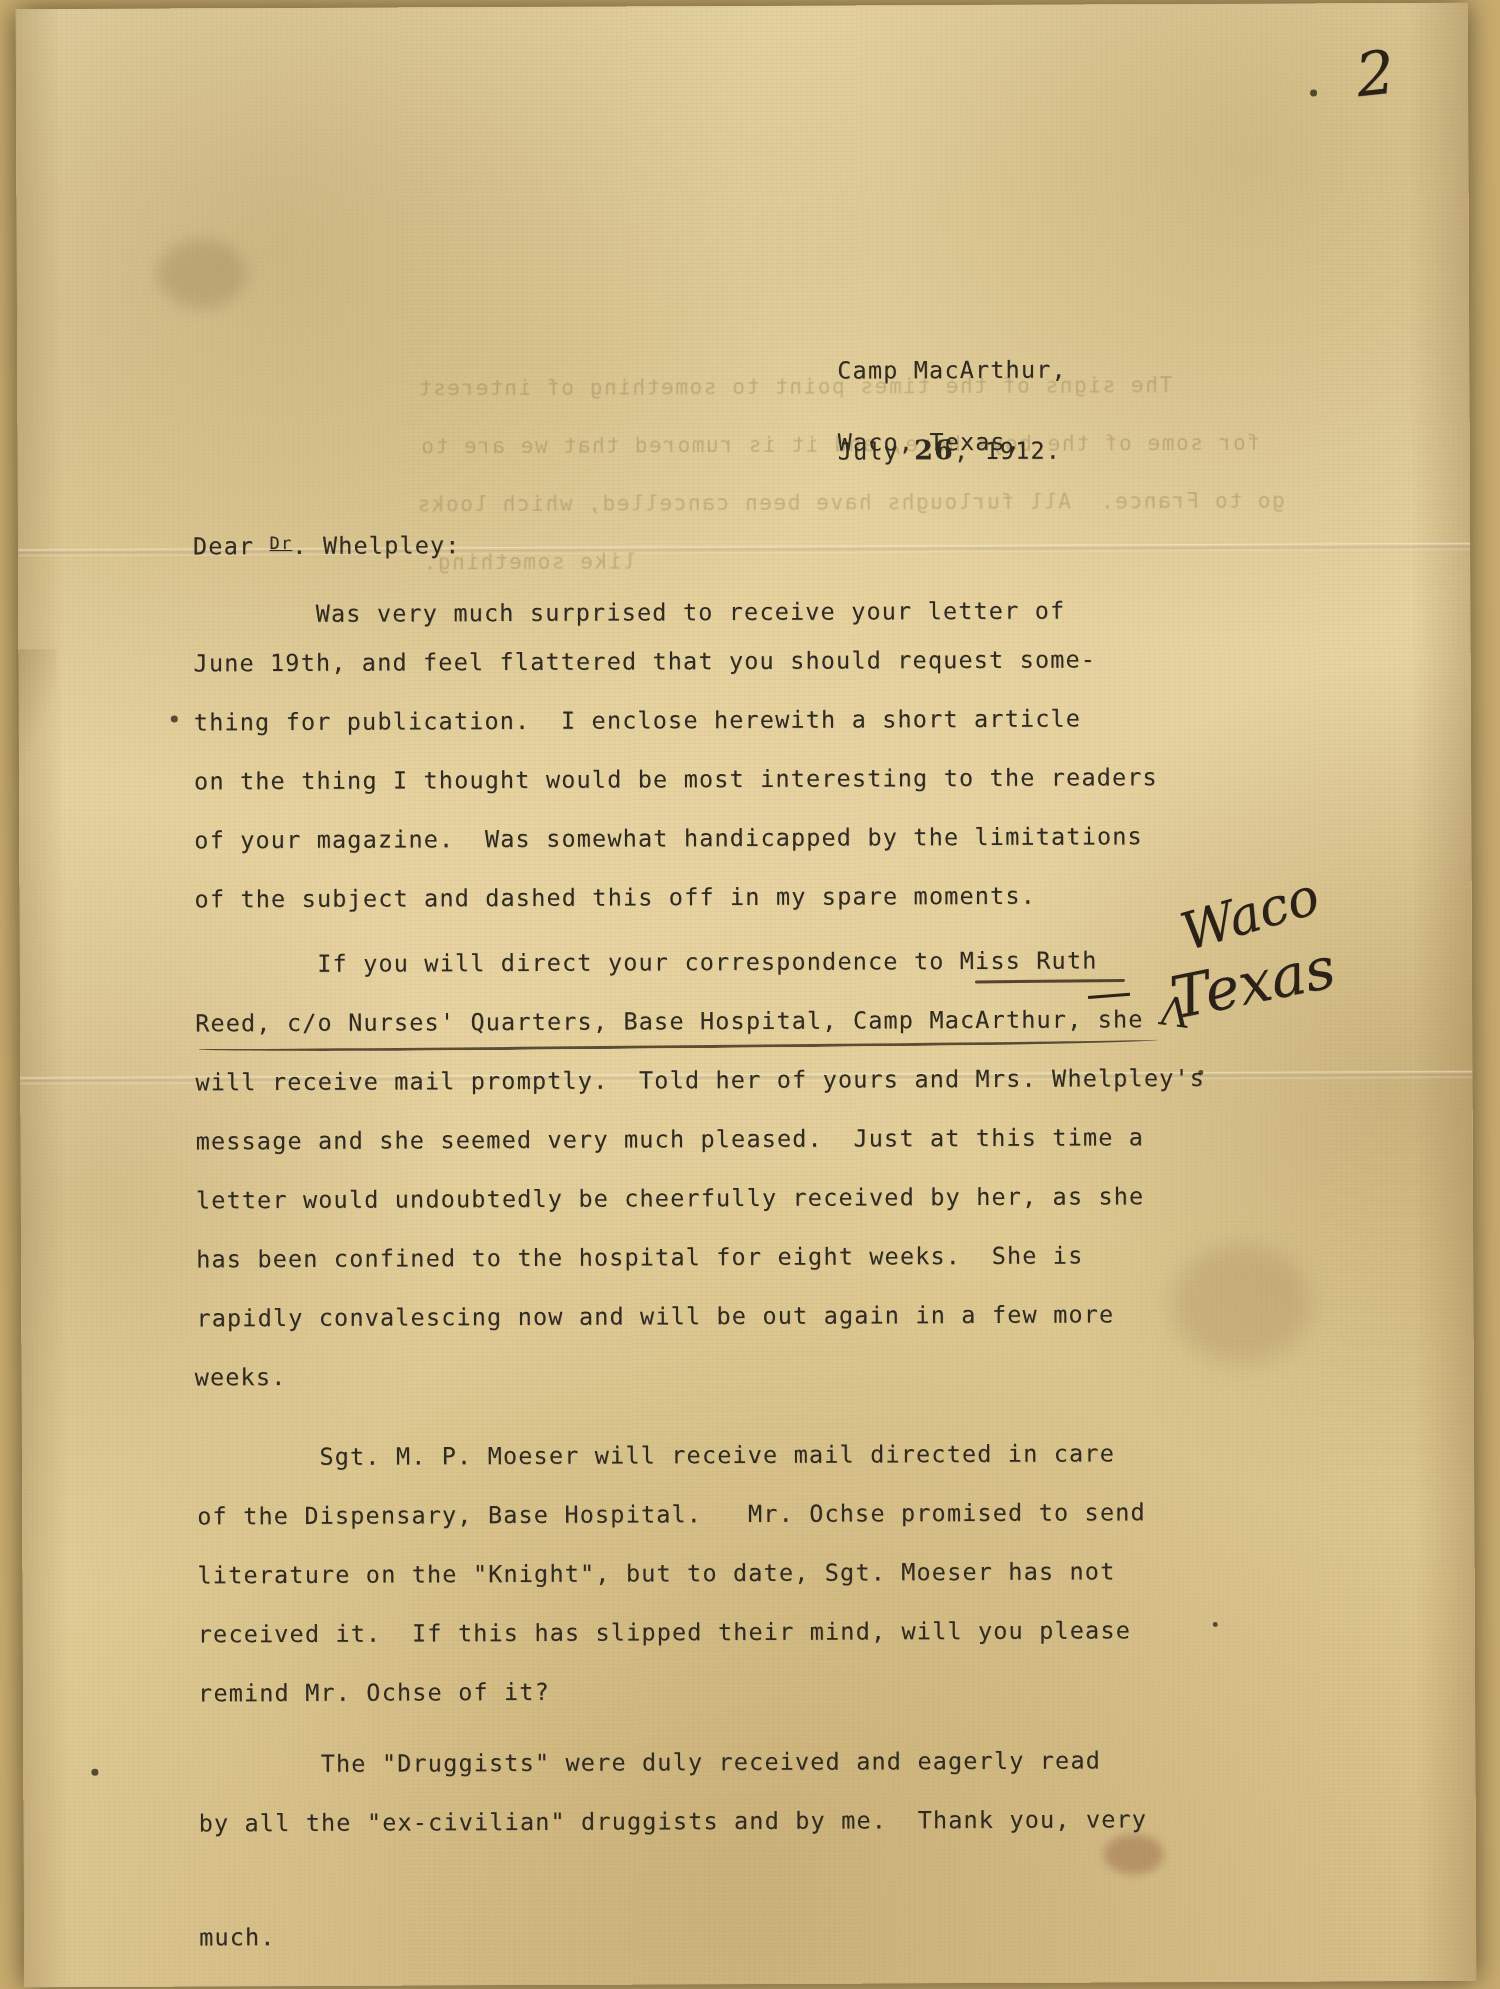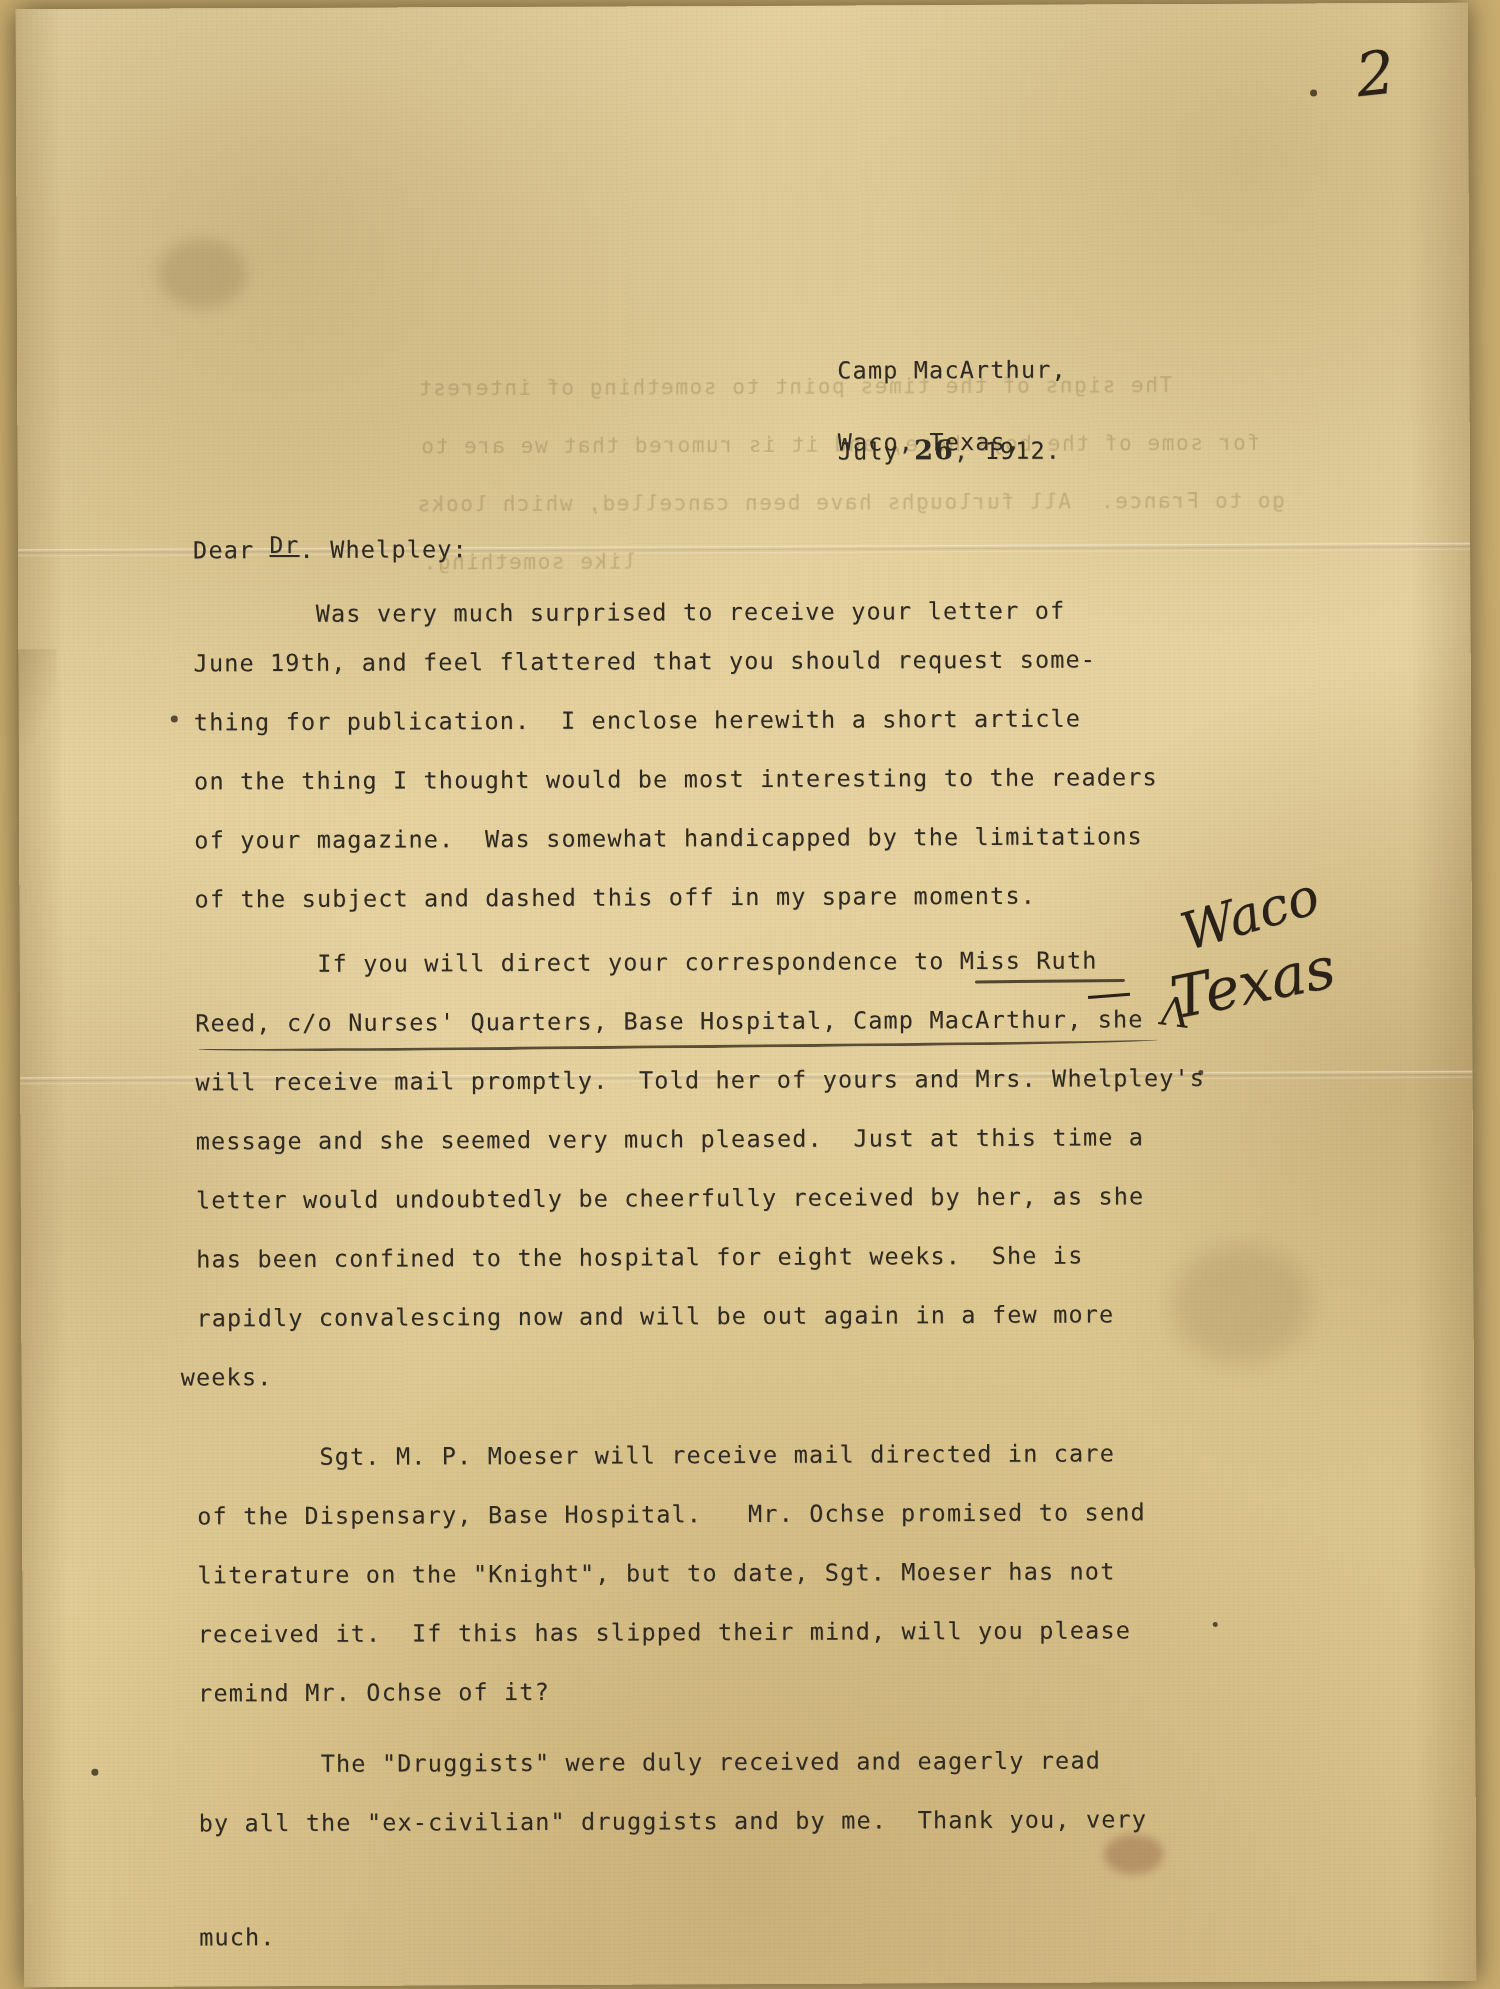--- a/index.html
+++ b/index.html
@@ -97,21 +97,21 @@
     font-size: 23.5px;
     letter-spacing: 1.15px;
     white-space: pre;
     text-shadow: 0.4px 0.4px 0 rgba(70,55,30,0.25);
   }
   .addr { line-height: 40px; }
   .body-line { line-height: 1; }
 
   
   .sup {
-    font-size: 23px;
+    font-size: 17px;
     vertical-align: 5px;
     text-decoration: underline;
   }
 
   
   .hand-underline {
     position: absolute;
     height: 3px;
     background: #3a2d1c;
     border-radius: 2px;
@@ -221,21 +221,21 @@
     <div class="typed body-line" style="left:175px; top:821px;">of your magazine.  Was somewhat handicapped by the limitations</div>
     <div class="typed body-line" style="left:175px; top:880px;">of the subject and dashed this off in my spare moments.</div>
 
     <div class="typed body-line" style="left:175px; top:945px;">        If you will direct your correspondence to Miss Ruth</div>
     <div class="typed body-line" style="left:175px; top:1004px;">Reed, c/o Nurses' Quarters, Base Hospital, Camp MacArthur, she</div>
     <div class="typed body-line" style="left:175px; top:1063px;">will receive mail promptly.  Told her of yours and Mrs. Whelpley's</div>
     <div class="typed body-line" style="left:175px; top:1122px;">message and she seemed very much pleased.  Just at this time a</div>
     <div class="typed body-line" style="left:175px; top:1181px;">letter would undoubtedly be cheerfully received by her, as she</div>
     <div class="typed body-line" style="left:175px; top:1240px;">has been confined to the hospital for eight weeks.  She is</div>
     <div class="typed body-line" style="left:175px; top:1299px;">rapidly convalescing now and will be out again in a few more</div>
-    <div class="typed body-line" style="left:159px; top:1358px;">weeks.</div>
+    <div class="typed body-line" style="left:173px; top:1358px;">weeks.</div>
 
     <div class="hand-underline" style="left:955px; top:975px; width:150px;"></div>
     <div class="hand-underline wavy" style="left:178px; top:1034px; width:960px;"></div>
 
     <div class="hand" id="hand-waco">Waco</div>
     <div class="hand" id="hand-texas">Texas</div>
     <div class="ins-mark"></div>
     <div class="caret">Λ</div>
 
     <div class="typed body-line" style="left:175px; top:1438px;">        Sgt. M. P. Moeser will receive mail directed in care</div>

